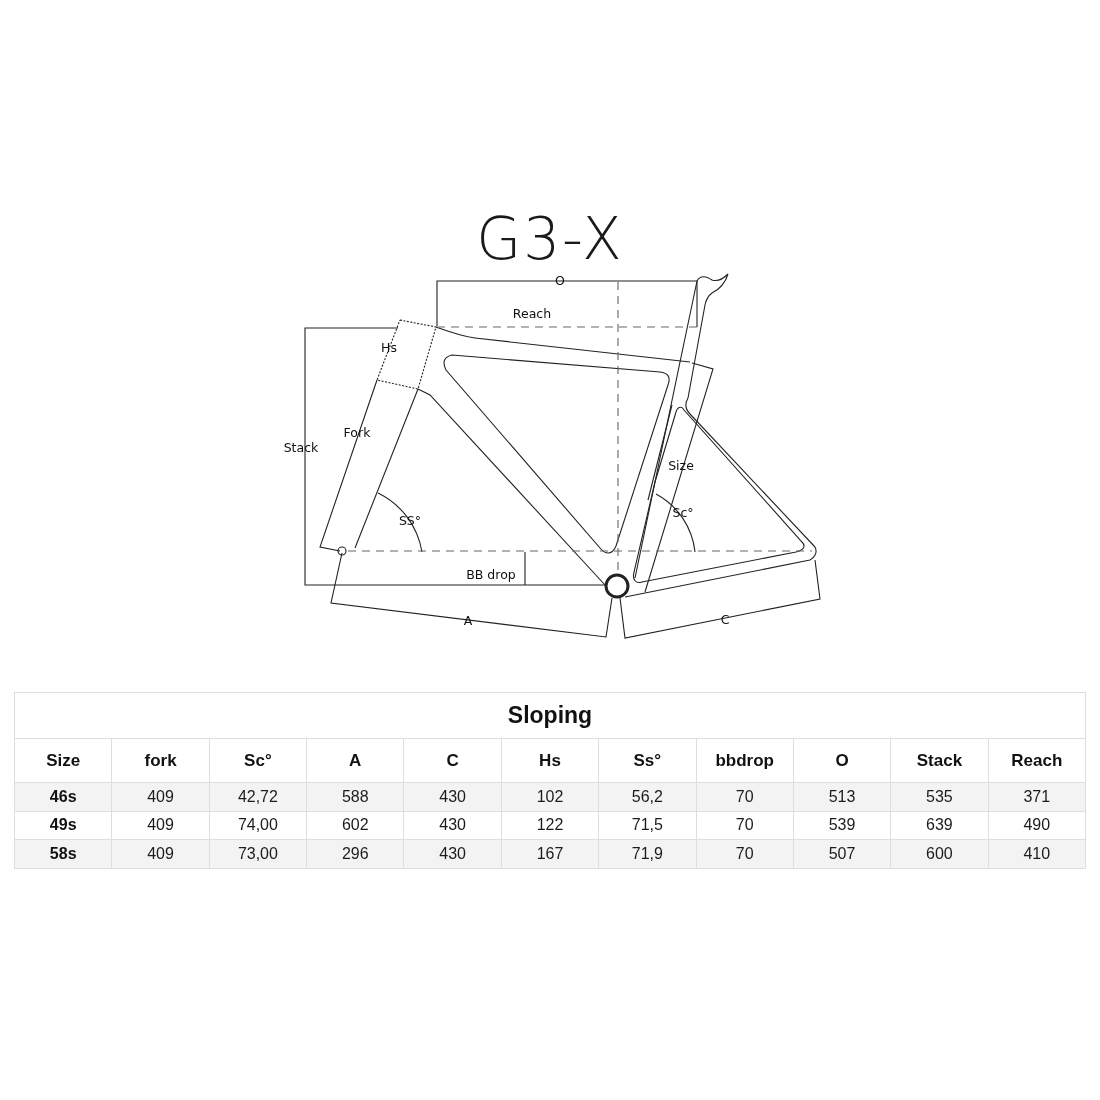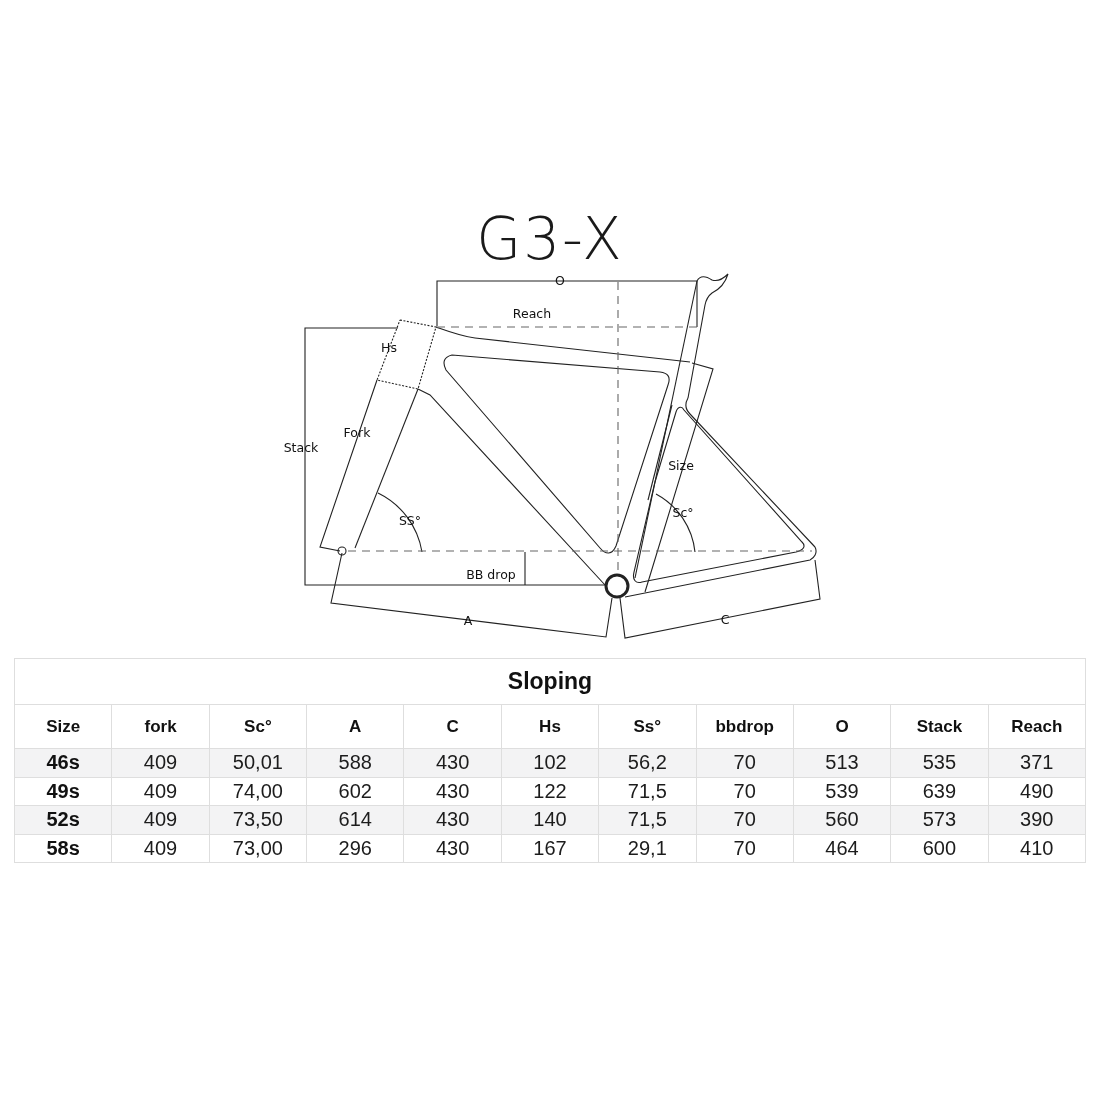--- a/index.html
+++ b/index.html
@@ -4,26 +4,26 @@
 <style>
   html, body { margin: 0; padding: 0; background: #ffffff; }
   body { width: 1100px; height: 1100px; position: relative; overflow: hidden; font-family: "DejaVu Sans", sans-serif; }
   .title {
     position: absolute; left: 0; top: 178px; width: 1100px; text-align: center;
     font-family: "DejaVu Sans", sans-serif; font-size: 58px; font-weight: 300;
     letter-spacing: 2px; color: #1a1a1a; margin-top: 27px;
   }
   svg.diagram { position: absolute; left: 0; top: 0; }
   .lbl { font-family: "DejaVu Sans", sans-serif; font-size: 12.5px; fill: #111; }
-  .spec-table-wrap { position: absolute; left: 14px; top: 658px; width: 1072px; border-radius: 11px; }
+  .spec-table-wrap { position: absolute; left: 14px; top: 692px; width: 1072px; border-radius: 11px; }
   table.spec { width: 1072px; border-collapse: collapse; font-family: "Liberation Sans", sans-serif; table-layout: fixed; }
   table.spec td, table.spec th { border: 1px solid #dedede; text-align: center; padding: 0; }
   .caption-cell { height: 45px; font-size: 23px; font-weight: bold; color: #111; background: #fff; }
   .head-row th { height: 43px; font-size: 17px; font-weight: bold; color: #111; background: #fff; }
-  .data-row td { height: 27.6px; font-size: 20px; color: #1c1c1c; }
+  .data-row td { height: 27.6px; font-size: 16px; color: #1c1c1c; }
   .data-row td.size-cell { font-weight: bold; color: #111; }
   .data-row:nth-child(odd) td { background: #f3f3f4; }
   .data-row:nth-child(even) td { background: #ffffff; }
 </style>
 </head>
 <body>
 
 <div class="title">G3-X</div>
 
 <svg class="diagram" width="1100" height="660" viewBox="0 0 1100 660">
@@ -106,21 +106,21 @@
         <th>Hs</th>
         <th>Ss°</th>
         <th>bbdrop</th>
         <th>O</th>
         <th>Stack</th>
         <th>Reach</th>
       </tr>
     <tr class="data-row">
           <td class="size-cell">46s</td>
           <td>409</td>
-          <td>50,01</td>
+          <td>42,72</td>
           <td>588</td>
           <td>430</td>
           <td>102</td>
           <td>56,2</td>
           <td>70</td>
           <td>513</td>
           <td>535</td>
           <td>371</td>
         </tr>
         <tr class="data-row">
@@ -130,40 +130,27 @@
           <td>602</td>
           <td>430</td>
           <td>122</td>
           <td>71,5</td>
           <td>70</td>
           <td>539</td>
           <td>639</td>
           <td>490</td>
         </tr>
         <tr class="data-row">
-          <td class="size-cell">52s</td>
-          <td>409</td>
-          <td>73,50</td>
-          <td>614</td>
-          <td>430</td>
-          <td>140</td>
-          <td>71,5</td>
-          <td>70</td>
-          <td>560</td>
-          <td>573</td>
-          <td>390</td>
-        </tr>
-        <tr class="data-row">
           <td class="size-cell">58s</td>
           <td>409</td>
           <td>73,00</td>
           <td>296</td>
           <td>430</td>
           <td>167</td>
-          <td>29,1</td>
+          <td>71,9</td>
           <td>70</td>
-          <td>464</td>
+          <td>507</td>
           <td>600</td>
           <td>410</td>
         </tr>
       </tbody>
   </table>
 </div>
 
 </body></html>

